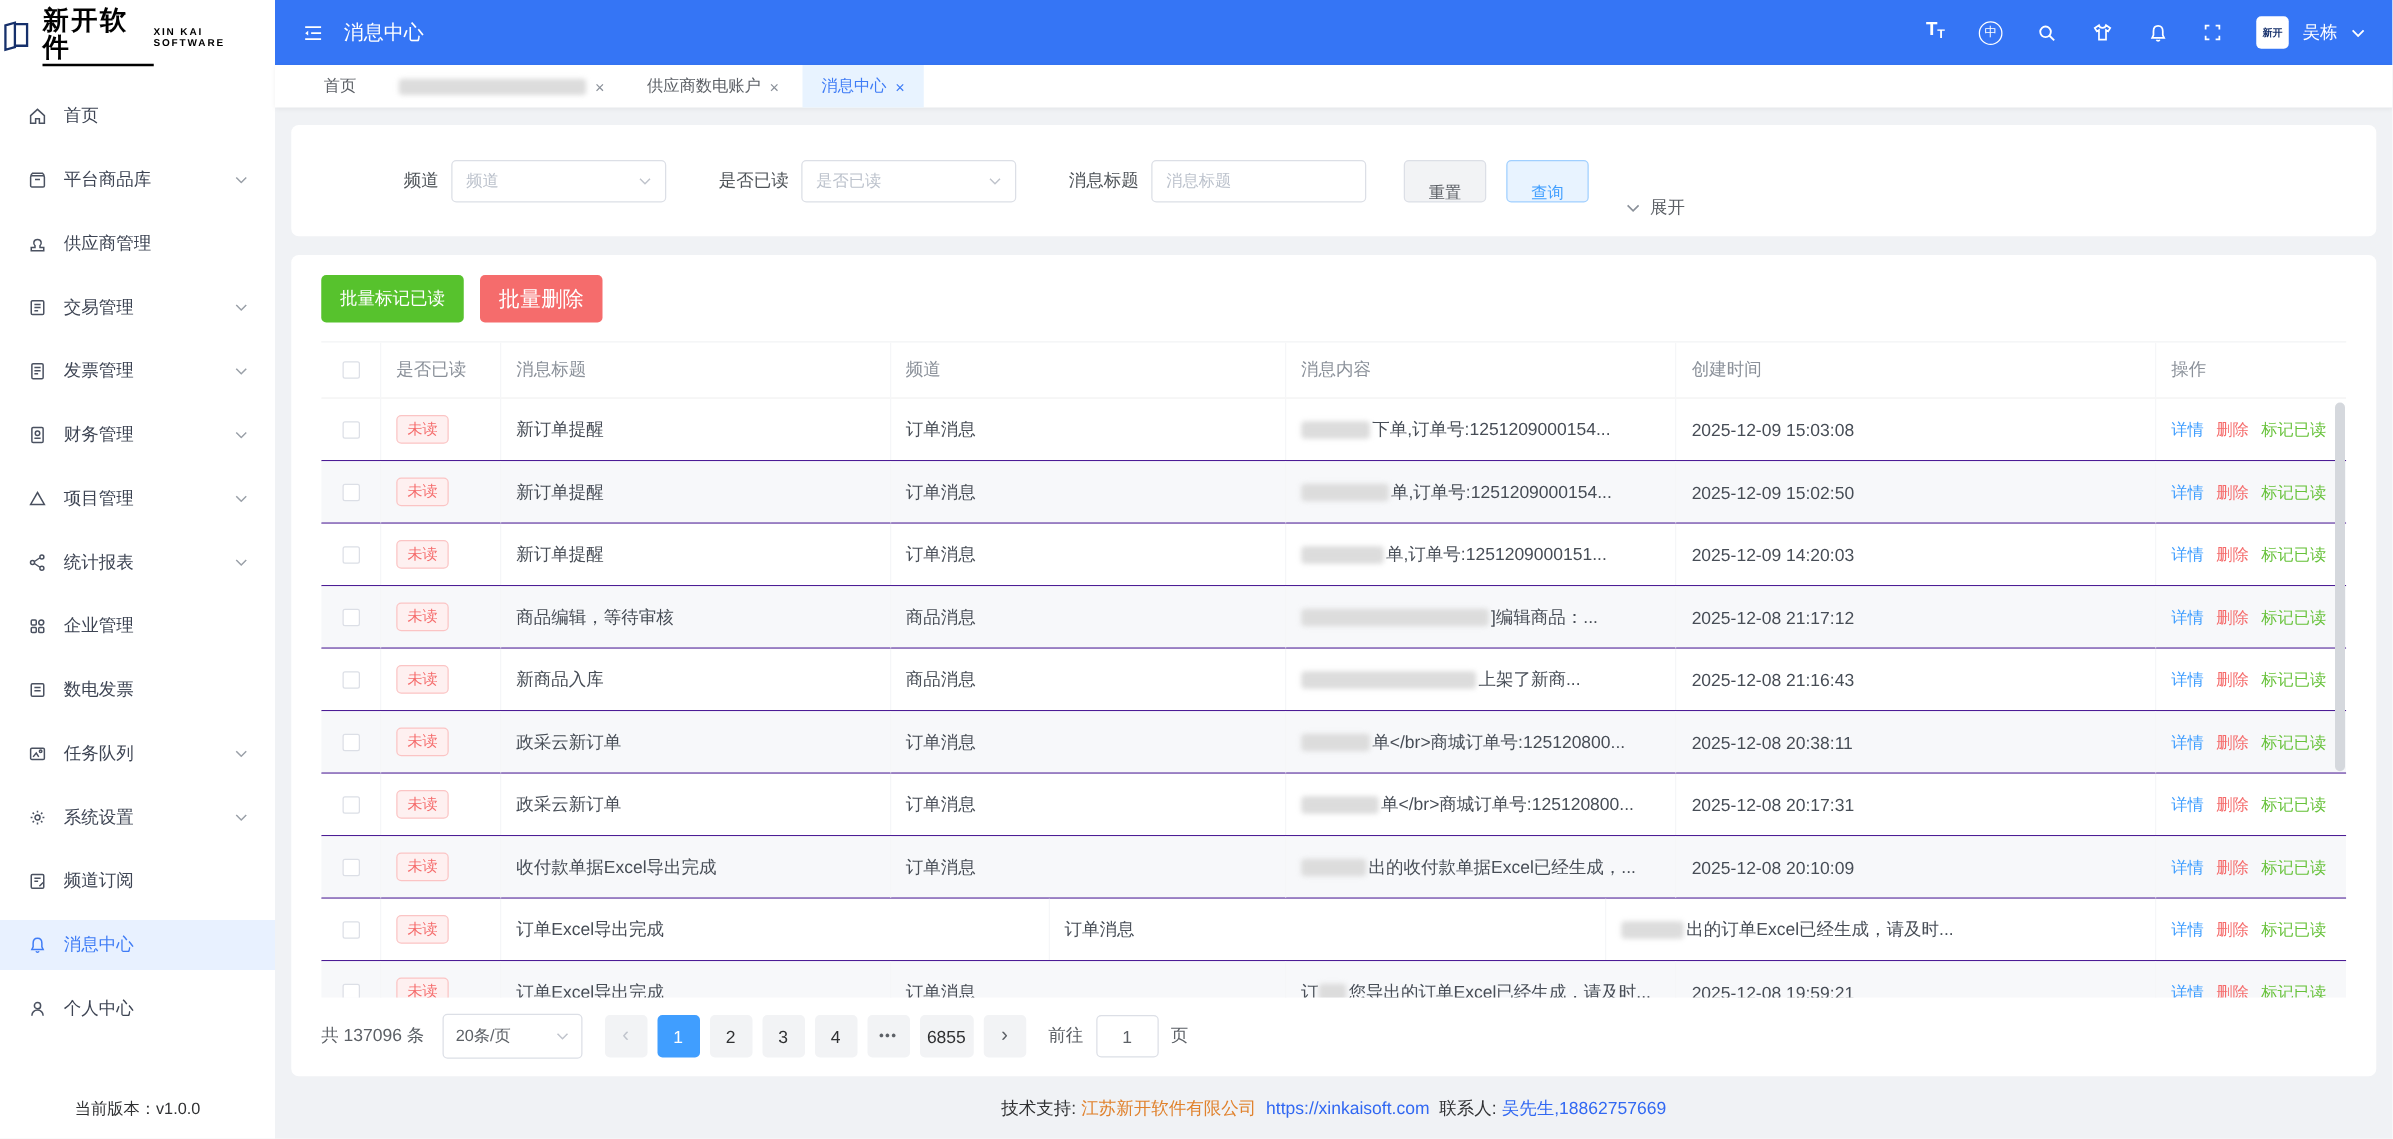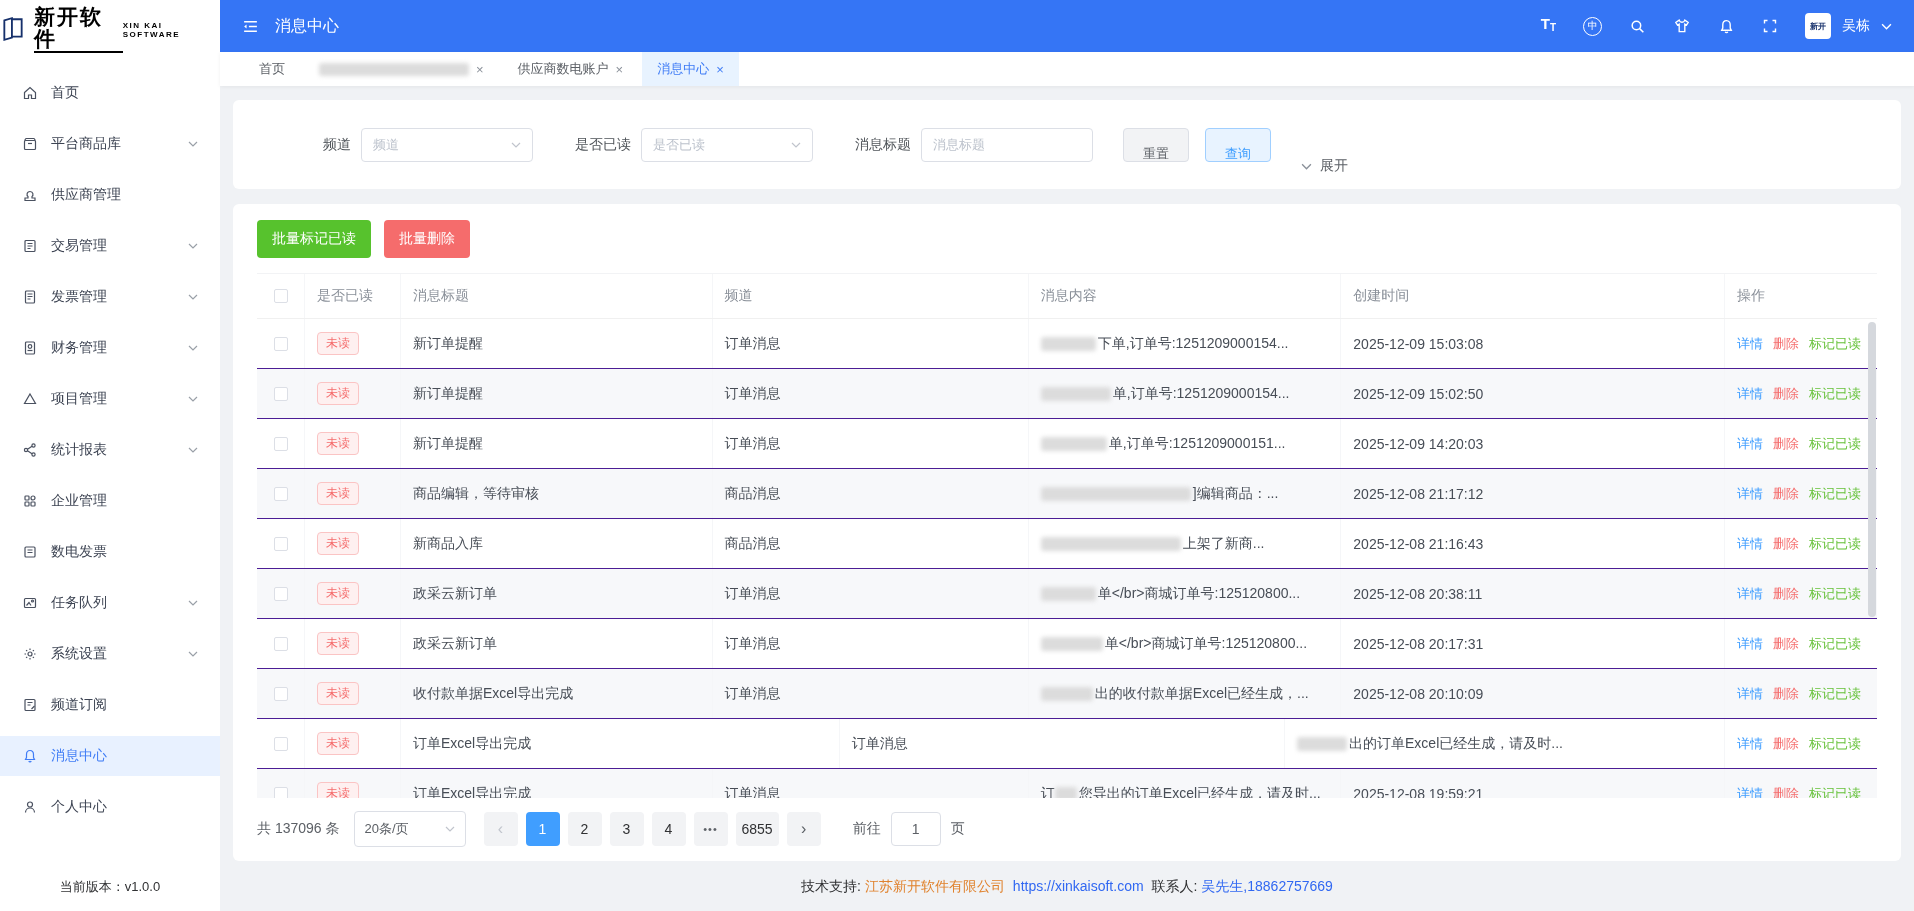--- a/index.html
+++ b/index.html
@@ -55,21 +55,21 @@
   .btn { height:34px; padding:16px 19px; border-radius:4px; font-size:13px; cursor:pointer; border:1px solid #dcdfe6; font-family:inherit;}
   .btn-reset { background:#f2f3f5; color:#5c6066; margin-right:16px;}
   .btn-query { background:#e8f3ff; color:#409eff; border-color:#a0cfff; }
   .expand { display:flex; align-items:center; gap:8px; margin-left:30px; color:#5c6066; font-size:14px; cursor:pointer;margin-top:43px;}
   .expand .selchev { color:#8a9099; }
 
   
   .content-card { background:#fff; border-radius:6px; margin-top:15px; padding:16px 24px 0; flex:1; display:flex; flex-direction:column; min-height:0; }
   .toolbar { display:flex; gap:13px; margin-bottom:15px; flex-shrink:0;}
   .btn-green { background:#57c22d; border:none; color:#fff; font-size:14px; height:38px; padding:0 15px; }
-  .btn-red { background:#f56c6c; border:none; color:#fff; font-size:14px; height:38px; padding:0 15px; }
+  .btn-red { background:#f56c6c; border:none; color:#fff; font-size:17px; height:38px; padding:0 15px; }
 
   .tblwrap { flex:1; min-height:0; overflow:hidden; position:relative; border-top:1px solid #f2f3f5; }
   .thead, .row { display:flex; align-items:stretch; }
   .thead { height:45px; border-bottom:1px solid #f0f0f0; color:#8a9099; font-size:14px; }
   .row { height:50px; border-bottom:1px solid #4c1d95; font-size:14px; color:#474d56; background:#fff;}
   .row.alt { background:#f7f8fa; }
   .cell { display:flex; align-items:center; padding:0 12px; min-width:0; }
   .thead .cell, .row .cell { border-right:1px solid #f5f6f8; }
   .thead .cell:last-child, .row .cell:last-child { border-right:none; }
   .c0 { width:48px; justify-content:center; flex-shrink:0;}
@@ -88,21 +88,21 @@
   .scrollthumb { position:absolute; top:48px; right:1px; width:8px; height:295px; background:#d5d8dd; border-radius:4px; }
 
   
   .pager { display:flex; align-items:center; padding:13px 0 14px; color:#5c6066; font-size:14px; flex-shrink:0;}
   .psize { width:112px; height:36px; border:1px solid #dcdfe6; border-radius:4px; display:flex; align-items:center; justify-content:space-between; padding:0 10px; margin:0 14px; font-size:13px; cursor:pointer;}
   .pnum { min-width:34px; height:34px; padding:0 6px; margin:0 4px; border:none; border-radius:4px; background:#f2f3f5; color:#303133; font-size:14px; display:flex; align-items:center; justify-content:center; cursor:pointer; font-family:inherit;}
   .pnum.active { background:#409eff; color:#fff; }
   .pprev { color:#c0c4cc; font-size:16px;}
   .pnext { color:#5c6066; font-size:16px;}
   .pellip { letter-spacing:1px; font-size:11px; color:#5c6066;}
-  .goto-label { margin-left:28px; }
+  .goto-label { margin-left:14px; }
   .goto { width:50px; height:34px; border:1px solid #dcdfe6; border-radius:4px; text-align:center; margin:0 10px; font-size:14px; color:#5c6066; outline:none; font-family:inherit;}
   .page-unit { margin-right:4px; }
 
   
   .footer { text-align:center; padding:17px 0 15px; font-size:14px; color:#303133; flex-shrink:0;}
   .f-orange { color:#e0822d; }
   .f-blue { color:#3168f2; text-decoration:none; }
   .footer span { margin:0 2px; }
 </style>
 </head>

